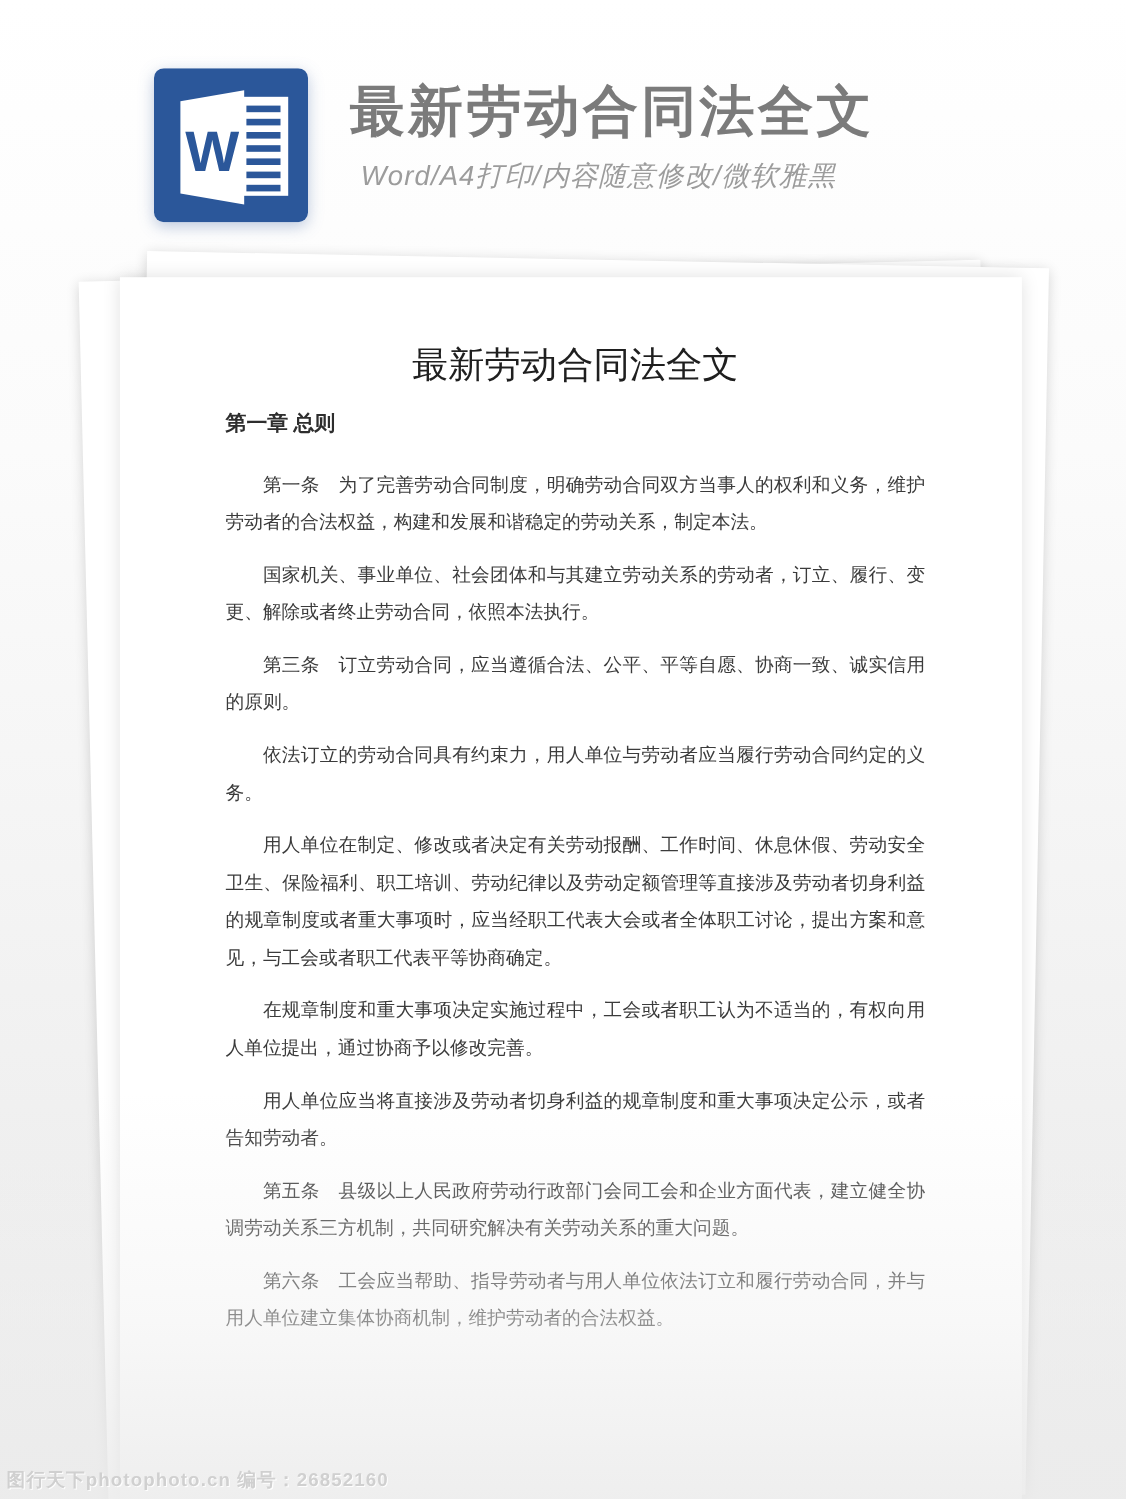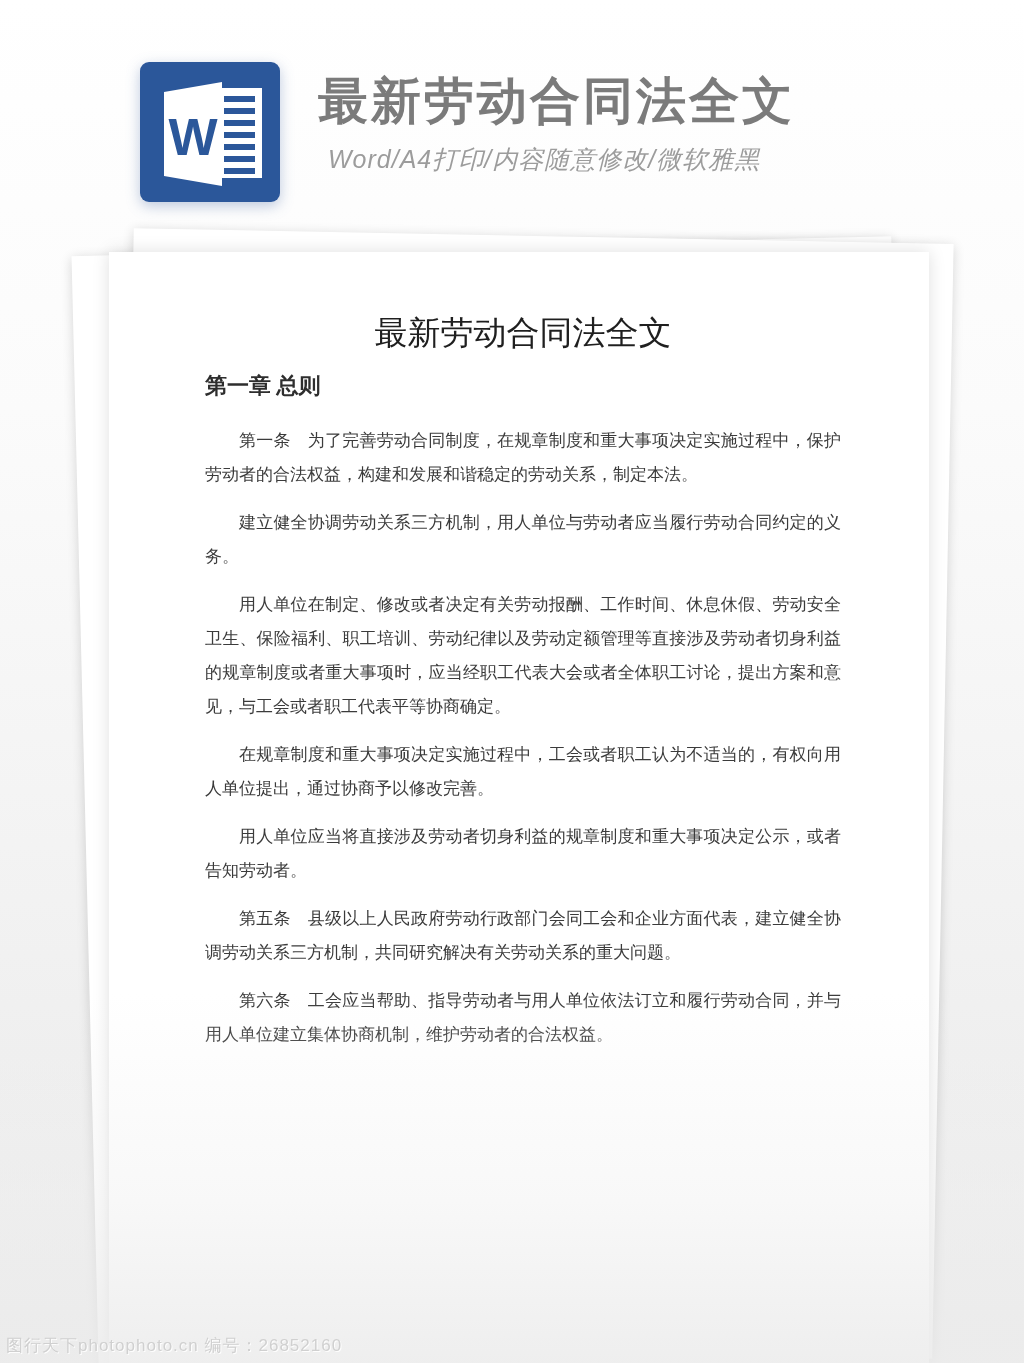--- a/index.html
+++ b/index.html
@@ -59,21 +59,21 @@
   .doc-title {
     margin: 0 0 18px;
     text-align: center;
     font-size: 33px; font-weight: 400;
     color: #1f1f1f;
     font-family: "Liberation Serif", "DejaVu Serif", serif;
     line-height: 46px;
   }
   .doc-chapter {
     margin: 0 0 26px;
-    font-size: 22px; font-weight: 700;
+    font-size: 19px; font-weight: 700;
     color: #2e2e2e;
     font-family: "Liberation Serif", "DejaVu Serif", serif;
     line-height: 24px;
   }
   .doc-paragraph {
     margin: 0 0 14px;
     font-size: 17px; line-height: 34px;
     text-indent: 2em;
     text-align: justify;
     color: #3b3b3b;
@@ -87,21 +87,21 @@
     background: linear-gradient(to bottom,
       rgba(242,242,242,0) 0%,
       rgba(240,240,240,0.45) 55%,
       rgba(236,236,236,0.88) 100%);
     pointer-events: none;
     z-index: 5;
   }
   .watermark {
     position: absolute; left: 6px; bottom: 6px;
     z-index: 6;
-    font-size: 17px; font-weight: 400; letter-spacing: 1px;
+    font-size: 17px; font-weight: 700; letter-spacing: 1px;
     color: #d0d0d0;
     text-shadow: 1px 1px 0 rgba(255,255,255,0.9);
     text-align: right;
   }
 </style>
 </head>
 <body>
 
 <div class="page">
 
@@ -127,22 +127,24 @@
     <p class="header-subtitle">Word/A4打印/内容随意修改/微软雅黑</p>
   </header>
 
   <div class="paper-stack">
     <div class="sheet sheet-back-left"></div>
     <div class="sheet sheet-back-right"></div>
     <div class="sheet sheet-main">
       <h2 class="doc-title">最新劳动合同法全文</h2>
       <h3 class="doc-chapter">第一章 总则</h3>
       <div class="doc-body">
-          <p class="doc-paragraph">第一条　为了完善劳动合同制度，在规章制度和重大事项决定实施过程中，保护劳动者的合法权益，构建和发展和谐稳定的劳动关系，制定本法。</p>
-          <p class="doc-paragraph">建立健全协调劳动关系三方机制，用人单位与劳动者应当履行劳动合同约定的义务。</p>
+          <p class="doc-paragraph">第一条　为了完善劳动合同制度，明确劳动合同双方当事人的权利和义务，维护劳动者的合法权益，构建和发展和谐稳定的劳动关系，制定本法。</p>
+          <p class="doc-paragraph">国家机关、事业单位、社会团体和与其建立劳动关系的劳动者，订立、履行、变更、解除或者终止劳动合同，依照本法执行。</p>
+          <p class="doc-paragraph">第三条　订立劳动合同，应当遵循合法、公平、平等自愿、协商一致、诚实信用的原则。</p>
+          <p class="doc-paragraph">依法订立的劳动合同具有约束力，用人单位与劳动者应当履行劳动合同约定的义务。</p>
           <p class="doc-paragraph">用人单位在制定、修改或者决定有关劳动报酬、工作时间、休息休假、劳动安全卫生、保险福利、职工培训、劳动纪律以及劳动定额管理等直接涉及劳动者切身利益的规章制度或者重大事项时，应当经职工代表大会或者全体职工讨论，提出方案和意见，与工会或者职工代表平等协商确定。</p>
           <p class="doc-paragraph">在规章制度和重大事项决定实施过程中，工会或者职工认为不适当的，有权向用人单位提出，通过协商予以修改完善。</p>
           <p class="doc-paragraph">用人单位应当将直接涉及劳动者切身利益的规章制度和重大事项决定公示，或者告知劳动者。</p>
           <p class="doc-paragraph">第五条　县级以上人民政府劳动行政部门会同工会和企业方面代表，建立健全协调劳动关系三方机制，共同研究解决有关劳动关系的重大问题。</p>
           <p class="doc-paragraph">第六条　工会应当帮助、指导劳动者与用人单位依法订立和履行劳动合同，并与用人单位建立集体协商机制，维护劳动者的合法权益。</p>
         </div>
     </div>
   </div>
 
   <div class="fade-overlay"></div>

